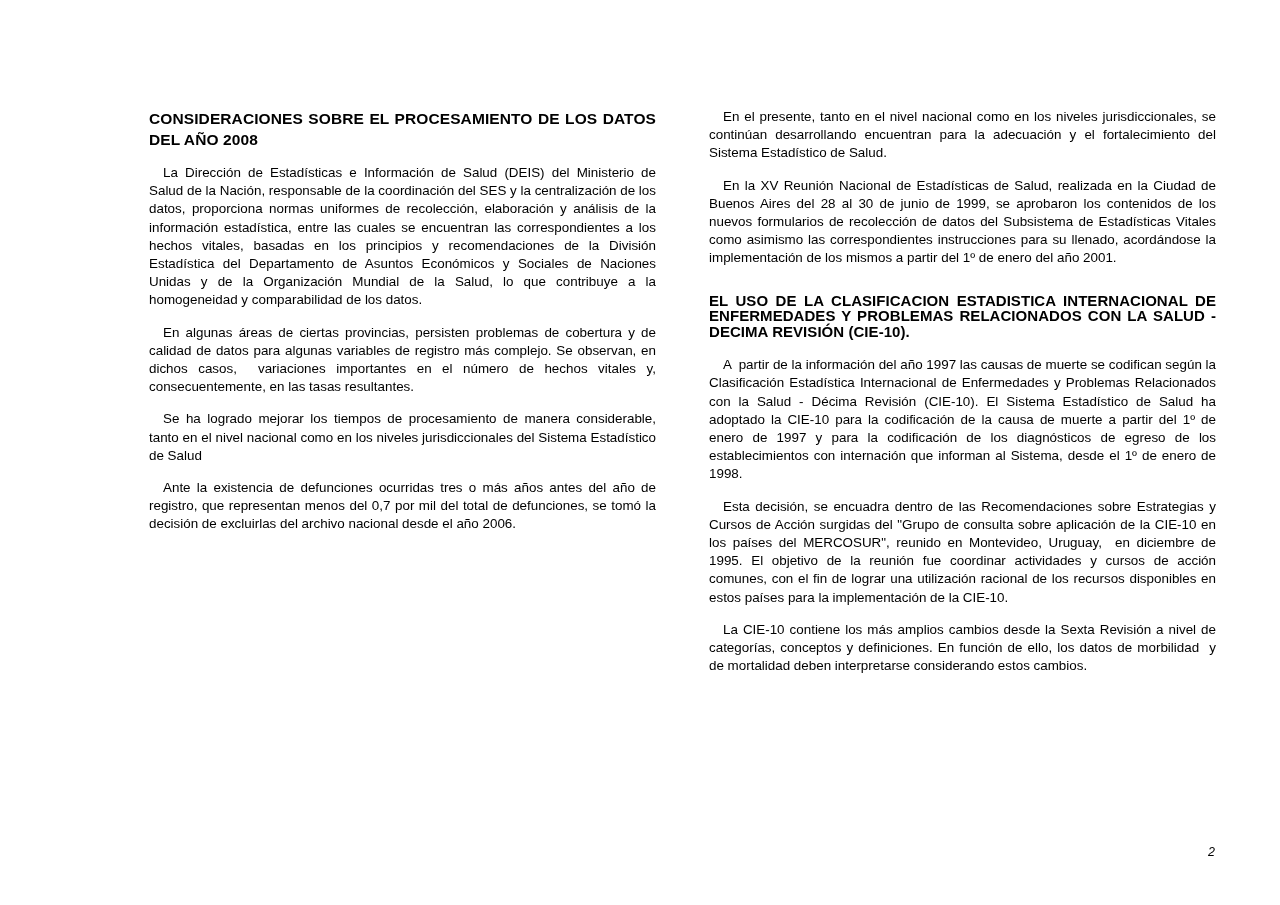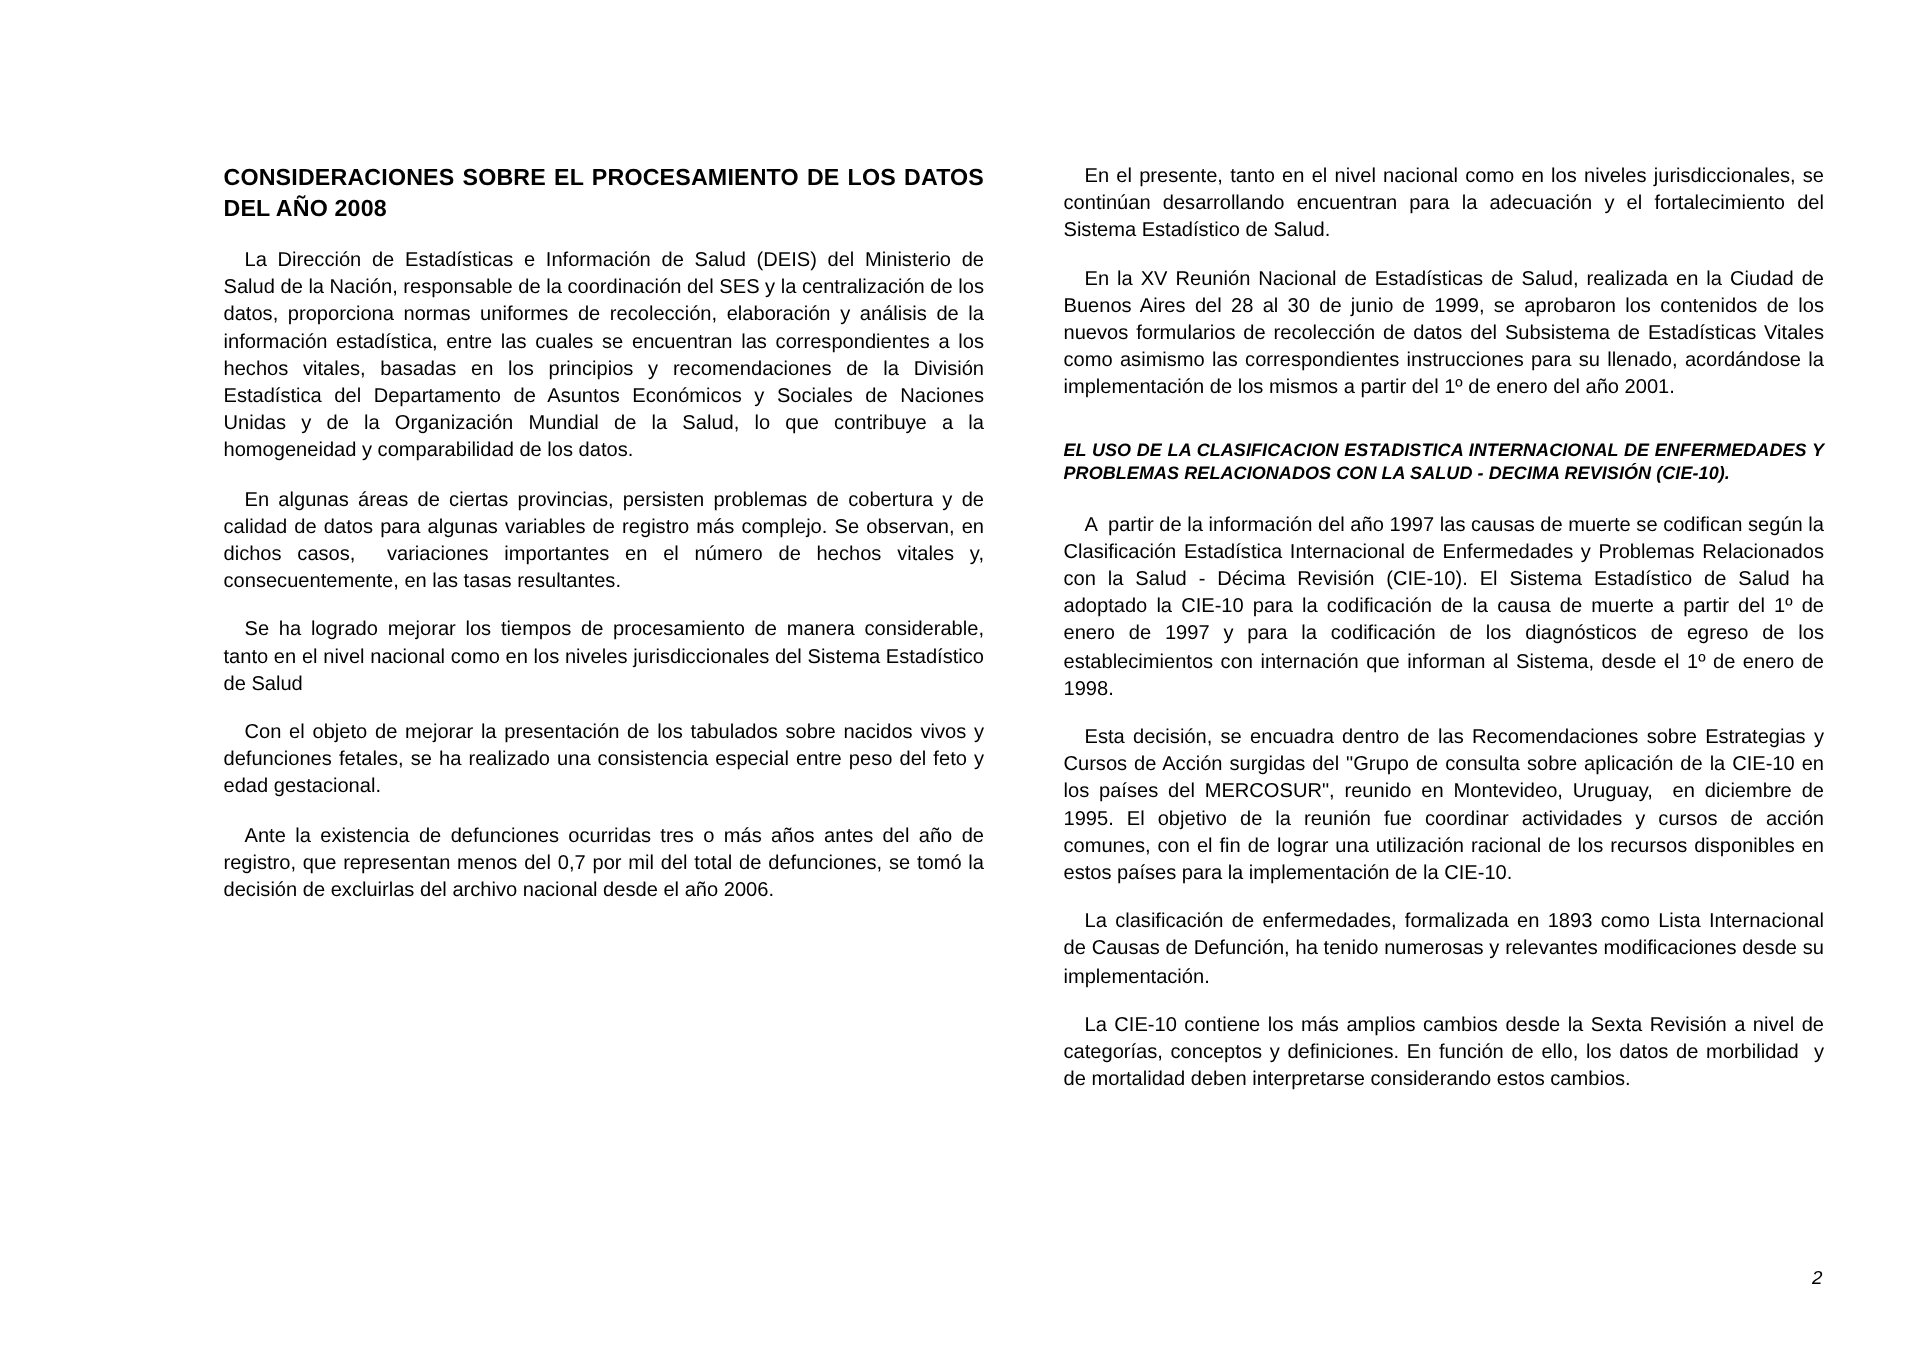--- a/index.html
+++ b/index.html
@@ -49,29 +49,28 @@
     font-weight: bold;
     line-height: 21px;
     margin: 0 0 0 0;
     padding: 0;
     text-align: justify;
     text-align-last: left;
     letter-spacing: 0.1px;
   }
 
   h2.section-heading {
-    font-size: 12px;
+    font-size: 15px;
     font-weight: bold;
     line-height: 15.5px;
     margin: 0;
     padding: 0;
     text-align: justify;
     text-align-last: left;
     letter-spacing: 0.05px;
-    font-style: italic;
   }
 
   p.para {
     font-size: 13.4px;
     line-height: 18.2px;
     margin: 0;
     padding: 0;
     text-align: justify;
     text-align-last: left;
     text-indent: 14px;
@@ -113,23 +112,20 @@
       </div>
 
       <div class="block">
         <p class="para">En algunas áreas de ciertas provincias, persisten problemas de cobertura y de calidad de datos para algunas variables de registro más complejo. Se observan, en dichos casos,  variaciones importantes en el número de hechos vitales y, consecuentemente, en las tasas resultantes.</p>
       </div>
 
       <div class="block">
         <p class="para">Se ha logrado mejorar los tiempos de procesamiento de manera considerable, tanto en el nivel nacional como en los niveles jurisdiccionales del Sistema Estadístico de Salud</p>
       </div>
 
-      <div class="block">
-        <p class="para">Con el objeto de mejorar la presentación de los tabulados sobre nacidos vivos y defunciones fetales, se ha realizado una consistencia especial entre peso del feto y edad gestacional.</p>
-      </div>
 
 
       <div class="block">
         <p class="para">Ante la existencia de defunciones ocurridas tres o más años antes del año de registro, que representan menos del 0,7 por mil del total de defunciones, se tomó la decisión de excluirlas del archivo nacional desde el año 2006.</p>
       </div>
 
     </div>
 
     <div class="column column-right">
 
@@ -146,23 +142,20 @@
       </div>
 
       <div class="block gap-after-heading">
         <p class="para">A  partir de la información del año 1997 las causas de muerte se codifican según la Clasificación Estadística Internacional de Enfermedades y Problemas Relacionados con la Salud - Décima Revisión (CIE-10). El Sistema Estadístico de Salud ha adoptado la CIE-10 para la codificación de la causa de muerte a partir del 1º de enero de 1997 y para la codificación de los diagnósticos de egreso de los establecimientos con internación que informan al Sistema, desde el 1º de enero de 1998.</p>
       </div>
 
       <div class="block">
         <p class="para">Esta decisión, se encuadra dentro de las Recomendaciones sobre Estrategias y Cursos de Acción surgidas del "Grupo de consulta sobre aplicación de la CIE-10 en los países del MERCOSUR", reunido en Montevideo, Uruguay,  en diciembre de 1995. El objetivo de la reunión fue coordinar actividades y cursos de acción comunes, con el fin de lograr una utilización racional de los recursos disponibles en estos países para la implementación de la CIE-10.</p>
       </div>
 
-      <div class="block">
-        <p class="para">La clasificación de enfermedades, formalizada en 1893 como Lista Internacional de Causas de Defunción, ha tenido numerosas y relevantes modificaciones desde su implementación.</p>
-      </div>
 
       <div class="block">
         <p class="para">La CIE-10 contiene los más amplios cambios desde la Sexta Revisión a nivel de categorías, conceptos y definiciones. En función de ello, los datos de morbilidad  y de mortalidad deben interpretarse considerando estos cambios.</p>
       </div>
 
     </div>
 
   </div>
 
   <div class="page-number">2</div>

